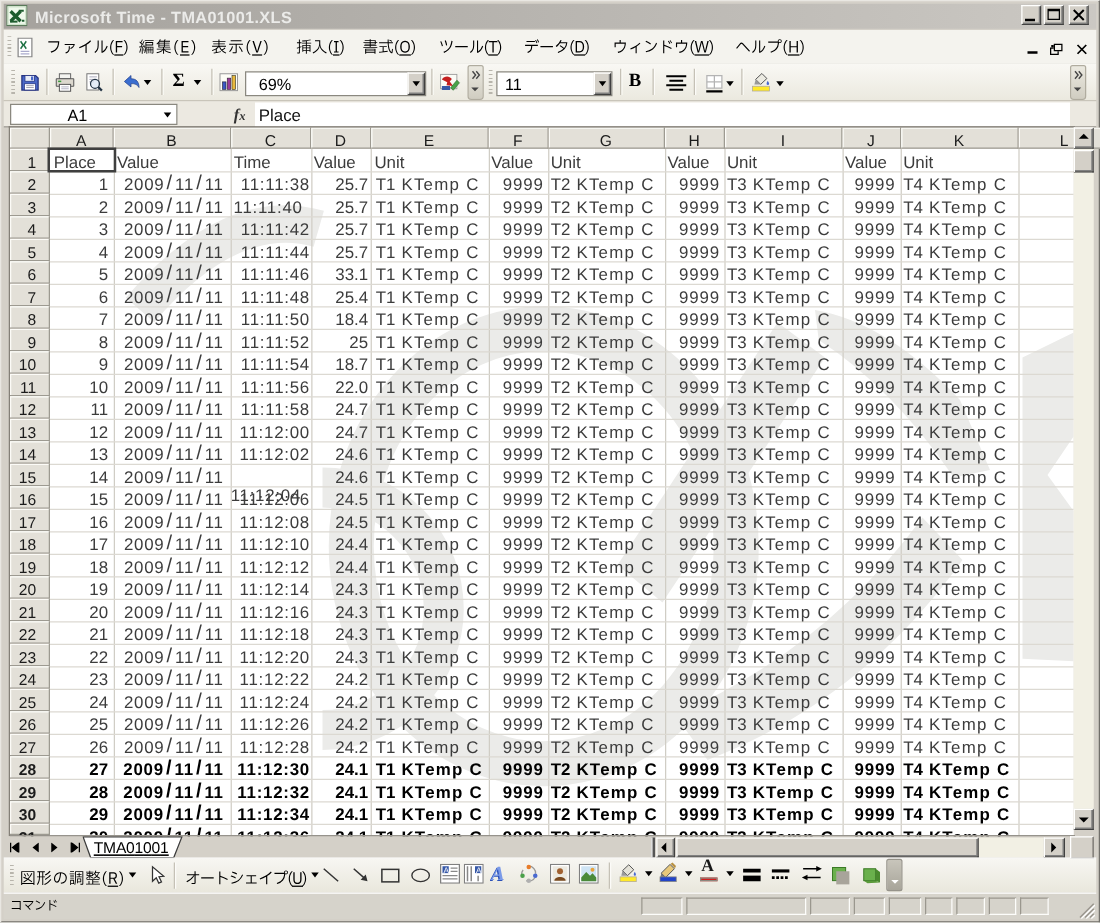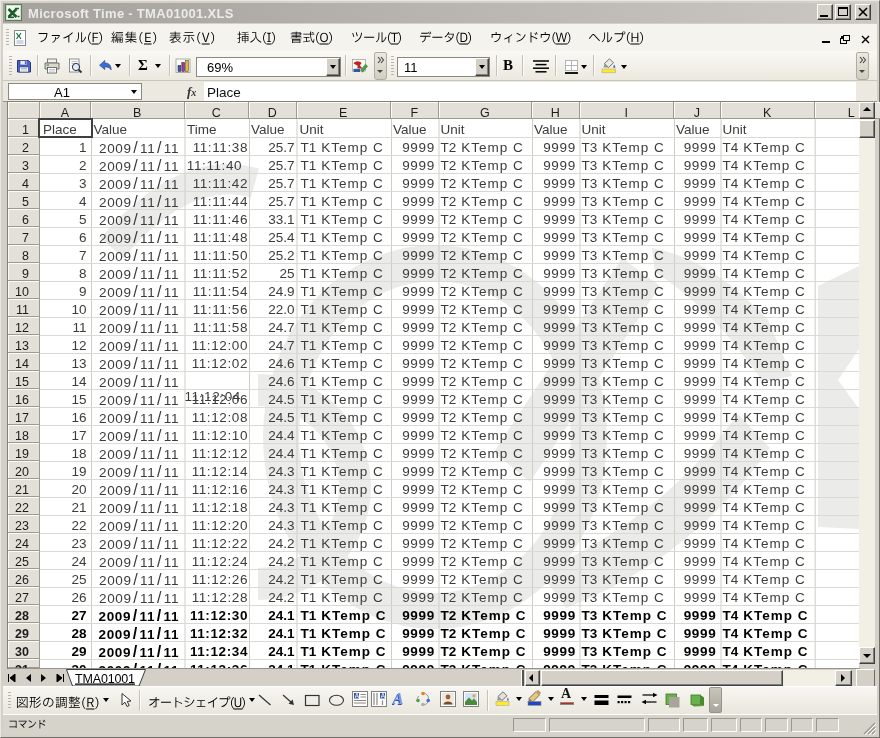--- a/index.html
+++ b/index.html
@@ -379,21 +379,21 @@
 <div class="abs ct" style="left:300.5px;top:227px;width:90.5px;text-align:left">T1&nbsp; <span style="letter-spacing:1px">KTemp C</span></div>
 <div class="abs ct" style="left:391.0px;top:227px;width:44.0px;text-align:right"><span style="letter-spacing:.7px">9999</span></div>
 <div class="abs ct" style="left:440.5px;top:227px;width:91.5px;text-align:left">T2&nbsp; <span style="letter-spacing:1px">KTemp C</span></div>
 <div class="abs ct" style="left:532.0px;top:227px;width:44.0px;text-align:right"><span style="letter-spacing:.7px">9999</span></div>
 <div class="abs ct" style="left:581.5px;top:227px;width:92.5px;text-align:left">T3&nbsp; <span style="letter-spacing:1px">KTemp C</span></div>
 <div class="abs ct" style="left:674.0px;top:227px;width:42.5px;text-align:right"><span style="letter-spacing:.7px">9999</span></div>
 <div class="abs ct" style="left:722.5px;top:227px;width:92.2px;text-align:left">T4&nbsp; <span style="letter-spacing:1px">KTemp C</span></div>
 <div class="abs ct" style="left:40.0px;top:245px;width:46.5px;text-align:right">7</div>
 <div class="abs ct" style="left:91.0px;top:245px;width:88.0px;text-align:right"><span style="letter-spacing:.6px">2009 <span style="font-size:16px;line-height:18px;vertical-align:0.5px">/</span> 11 <span style="font-size:16px;line-height:18px;vertical-align:0.5px">/</span> 11</span></div>
 <div class="abs ct" style="left:184.5px;top:245px;width:63.5px;text-align:right"><span style="letter-spacing:.6px">11:11:50</span></div>
-<div class="abs ct" style="left:249.0px;top:245px;width:45.5px;text-align:right">25.2</div>
+<div class="abs ct" style="left:249.0px;top:245px;width:45.5px;text-align:right">18.4</div>
 <div class="abs ct" style="left:300.5px;top:245px;width:90.5px;text-align:left">T1&nbsp; <span style="letter-spacing:1px">KTemp C</span></div>
 <div class="abs ct" style="left:391.0px;top:245px;width:44.0px;text-align:right"><span style="letter-spacing:.7px">9999</span></div>
 <div class="abs ct" style="left:440.5px;top:245px;width:91.5px;text-align:left">T2&nbsp; <span style="letter-spacing:1px">KTemp C</span></div>
 <div class="abs ct" style="left:532.0px;top:245px;width:44.0px;text-align:right"><span style="letter-spacing:.7px">9999</span></div>
 <div class="abs ct" style="left:581.5px;top:245px;width:92.5px;text-align:left">T3&nbsp; <span style="letter-spacing:1px">KTemp C</span></div>
 <div class="abs ct" style="left:674.0px;top:245px;width:42.5px;text-align:right"><span style="letter-spacing:.7px">9999</span></div>
 <div class="abs ct" style="left:722.5px;top:245px;width:92.2px;text-align:left">T4&nbsp; <span style="letter-spacing:1px">KTemp C</span></div>
 <div class="abs ct" style="left:40.0px;top:263px;width:46.5px;text-align:right">8</div>
 <div class="abs ct" style="left:91.0px;top:263px;width:88.0px;text-align:right"><span style="letter-spacing:.6px">2009 <span style="font-size:16px;line-height:18px;vertical-align:0.5px">/</span> 11 <span style="font-size:16px;line-height:18px;vertical-align:0.5px">/</span> 11</span></div>
 <div class="abs ct" style="left:184.5px;top:263px;width:63.5px;text-align:right"><span style="letter-spacing:.6px">11:11:52</span></div>
@@ -401,21 +401,21 @@
 <div class="abs ct" style="left:300.5px;top:263px;width:90.5px;text-align:left">T1&nbsp; <span style="letter-spacing:1px">KTemp C</span></div>
 <div class="abs ct" style="left:391.0px;top:263px;width:44.0px;text-align:right"><span style="letter-spacing:.7px">9999</span></div>
 <div class="abs ct" style="left:440.5px;top:263px;width:91.5px;text-align:left">T2&nbsp; <span style="letter-spacing:1px">KTemp C</span></div>
 <div class="abs ct" style="left:532.0px;top:263px;width:44.0px;text-align:right"><span style="letter-spacing:.7px">9999</span></div>
 <div class="abs ct" style="left:581.5px;top:263px;width:92.5px;text-align:left">T3&nbsp; <span style="letter-spacing:1px">KTemp C</span></div>
 <div class="abs ct" style="left:674.0px;top:263px;width:42.5px;text-align:right"><span style="letter-spacing:.7px">9999</span></div>
 <div class="abs ct" style="left:722.5px;top:263px;width:92.2px;text-align:left">T4&nbsp; <span style="letter-spacing:1px">KTemp C</span></div>
 <div class="abs ct" style="left:40.0px;top:281px;width:46.5px;text-align:right">9</div>
 <div class="abs ct" style="left:91.0px;top:281px;width:88.0px;text-align:right"><span style="letter-spacing:.6px">2009 <span style="font-size:16px;line-height:18px;vertical-align:0.5px">/</span> 11 <span style="font-size:16px;line-height:18px;vertical-align:0.5px">/</span> 11</span></div>
 <div class="abs ct" style="left:184.5px;top:281px;width:63.5px;text-align:right"><span style="letter-spacing:.6px">11:11:54</span></div>
-<div class="abs ct" style="left:249.0px;top:281px;width:45.5px;text-align:right">24.9</div>
+<div class="abs ct" style="left:249.0px;top:281px;width:45.5px;text-align:right">18.7</div>
 <div class="abs ct" style="left:300.5px;top:281px;width:90.5px;text-align:left">T1&nbsp; <span style="letter-spacing:1px">KTemp C</span></div>
 <div class="abs ct" style="left:391.0px;top:281px;width:44.0px;text-align:right"><span style="letter-spacing:.7px">9999</span></div>
 <div class="abs ct" style="left:440.5px;top:281px;width:91.5px;text-align:left">T2&nbsp; <span style="letter-spacing:1px">KTemp C</span></div>
 <div class="abs ct" style="left:532.0px;top:281px;width:44.0px;text-align:right"><span style="letter-spacing:.7px">9999</span></div>
 <div class="abs ct" style="left:581.5px;top:281px;width:92.5px;text-align:left">T3&nbsp; <span style="letter-spacing:1px">KTemp C</span></div>
 <div class="abs ct" style="left:674.0px;top:281px;width:42.5px;text-align:right"><span style="letter-spacing:.7px">9999</span></div>
 <div class="abs ct" style="left:722.5px;top:281px;width:92.2px;text-align:left">T4&nbsp; <span style="letter-spacing:1px">KTemp C</span></div>
 <div class="abs ct" style="left:40.0px;top:299px;width:46.5px;text-align:right">10</div>
 <div class="abs ct" style="left:91.0px;top:299px;width:88.0px;text-align:right"><span style="letter-spacing:.6px">2009 <span style="font-size:16px;line-height:18px;vertical-align:0.5px">/</span> 11 <span style="font-size:16px;line-height:18px;vertical-align:0.5px">/</span> 11</span></div>
 <div class="abs ct" style="left:184.5px;top:299px;width:63.5px;text-align:right"><span style="letter-spacing:.6px">11:11:56</span></div>

